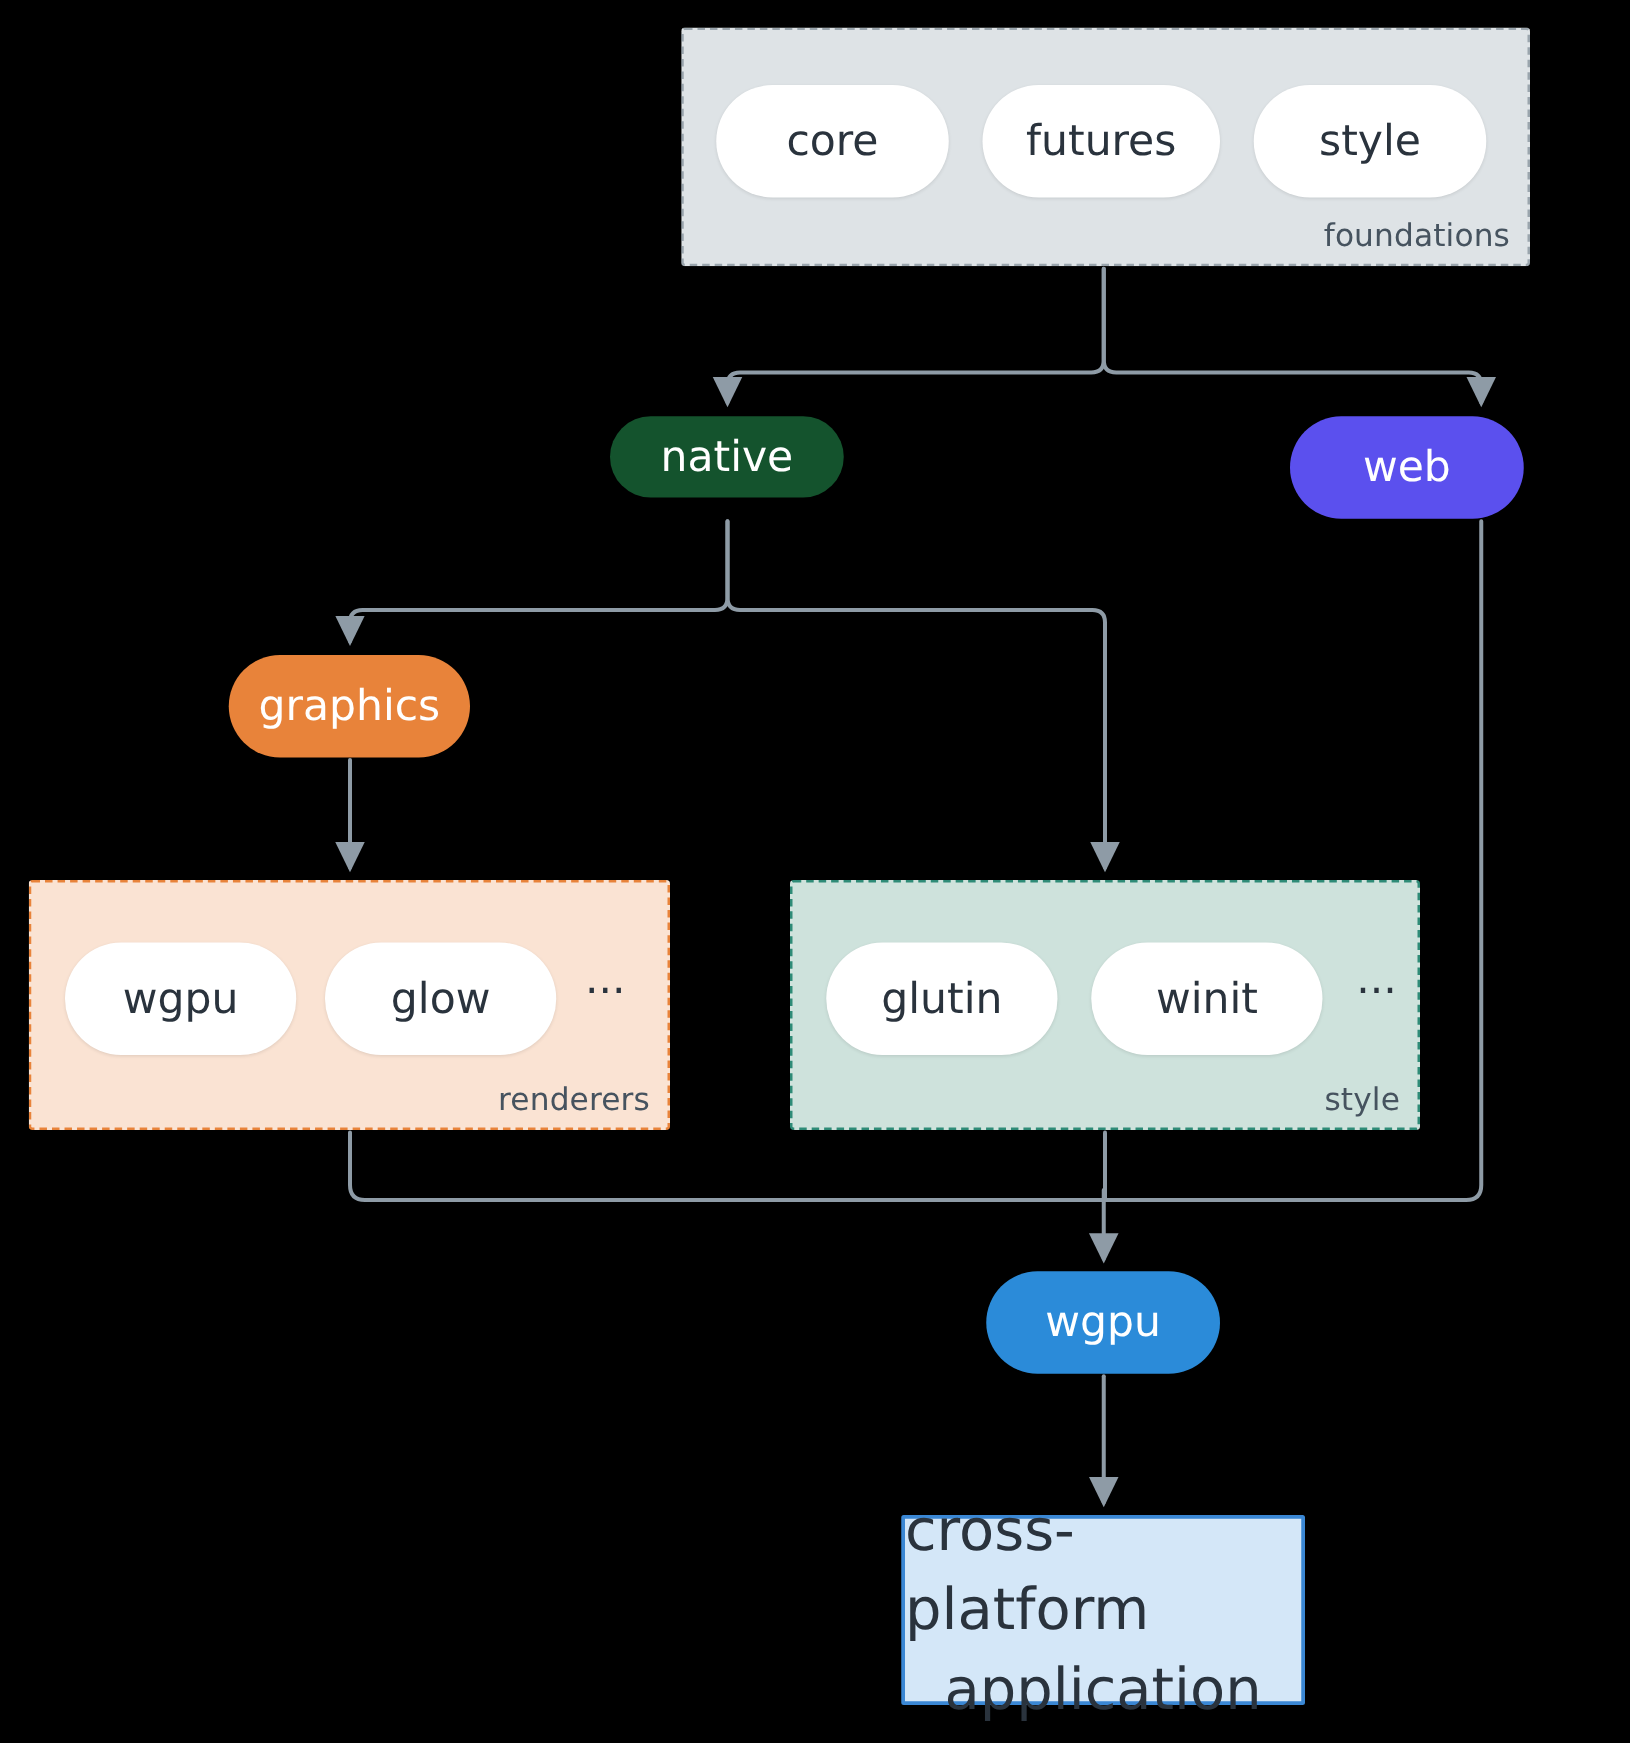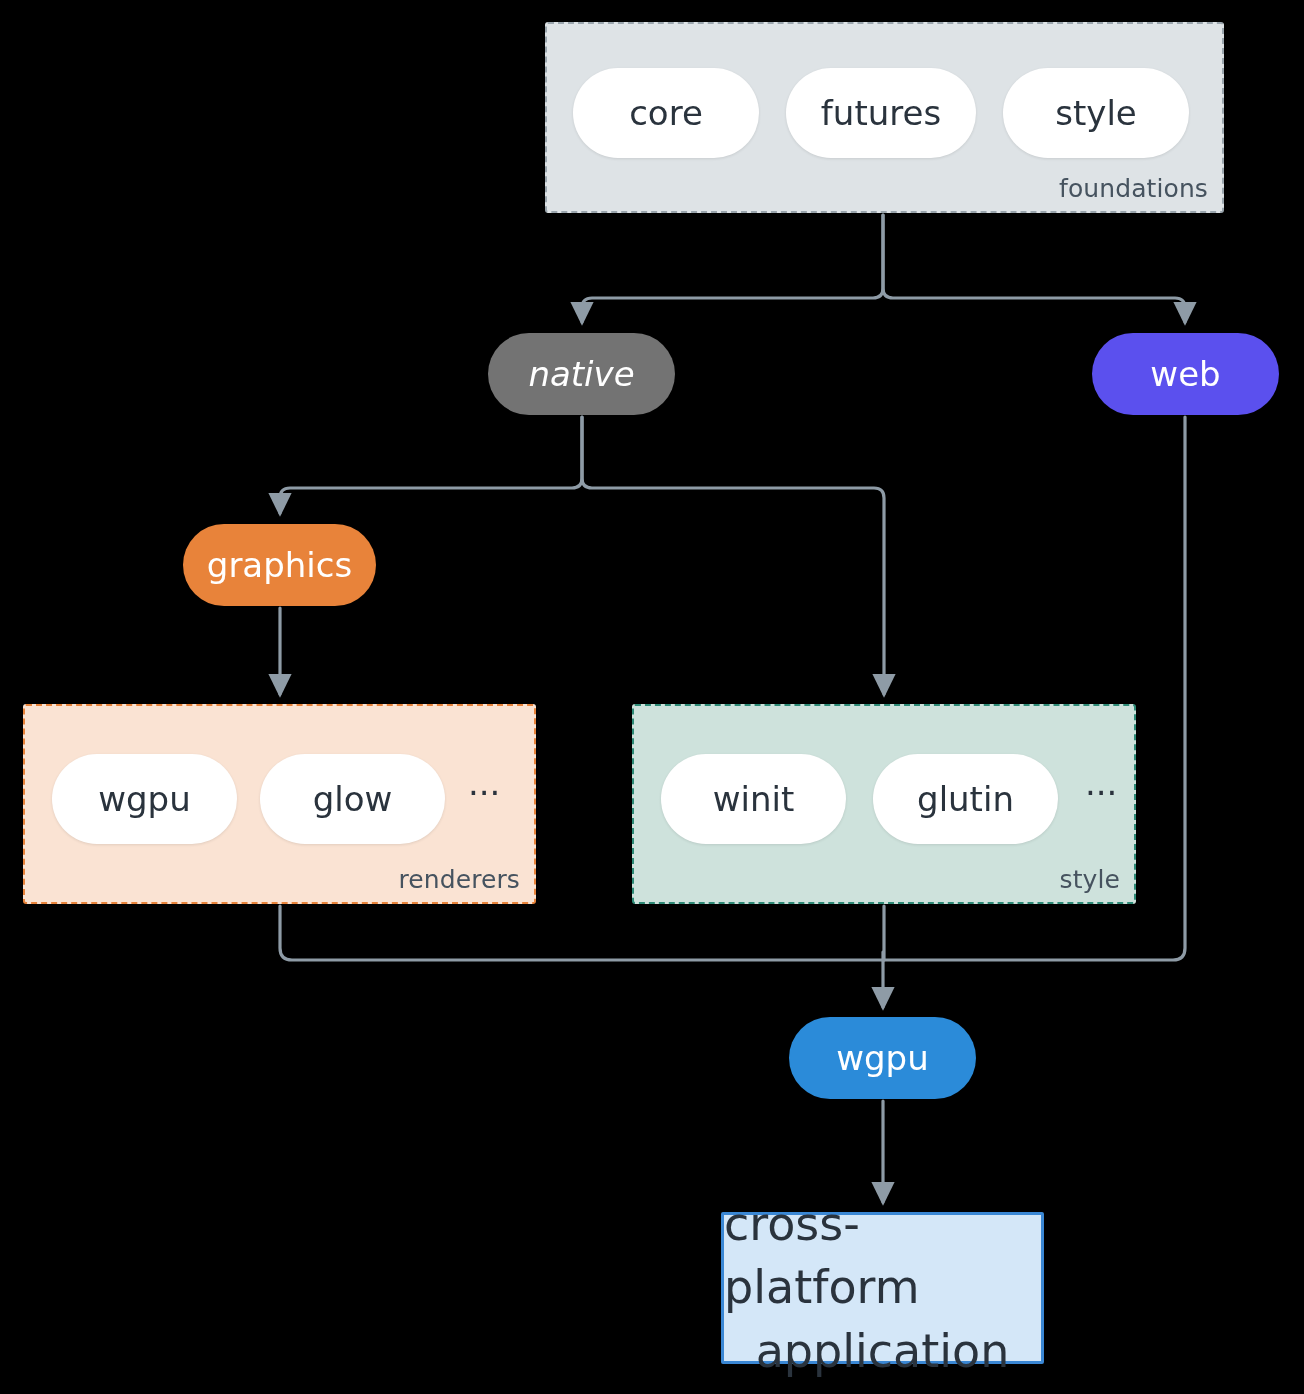--- a/index.html
+++ b/index.html
@@ -107,26 +107,25 @@
     justify-content: center;
     color: #FFFFFF;
     font-size: 34px;
     box-sizing: border-box;
     white-space: nowrap;
   }
   .node-native {
     left: 488px;
     top: 333px;
     width: 187px;
-    height: 82px;
-    background: #737373;
-    font-style: italic;
+    height: 65px;
+    background: #14532d;
   }
   .node-web {
-    left: 1092px;
+    left: 1032px;
     top: 333px;
     width: 187px;
     height: 82px;
     background: #5B50EE;
   }
   .node-graphics {
     left: 183px;
     top: 524px;
     width: 193px;
     height: 82px;
@@ -215,22 +214,22 @@
     <div class="leaf-row" style="left:27px; top:28px;gap:23px;">
       <div class="pill-white" style="width:185px;">wgpu</div>
       <div class="pill-white" style="width:185px;">glow</div>
       <div class="ellipsis">...</div>
     </div>
     <div class="group-label">renderers</div>
   </div>
 
   <div class="group group-shells">
     <div class="leaf-row" style="left:27px; top:28px;">
+      <div class="pill-white" style="width:185px;">glutin</div>
       <div class="pill-white" style="width:185px;">winit</div>
-      <div class="pill-white" style="width:185px;">glutin</div>
       <div class="ellipsis">...</div>
     </div>
     <div class="group-label">style</div>
   </div>
 
   <div class="node node-iced">wgpu</div>
 
   <div class="box-app">
     <span>cross-platform</span>
     <span>application</span>

